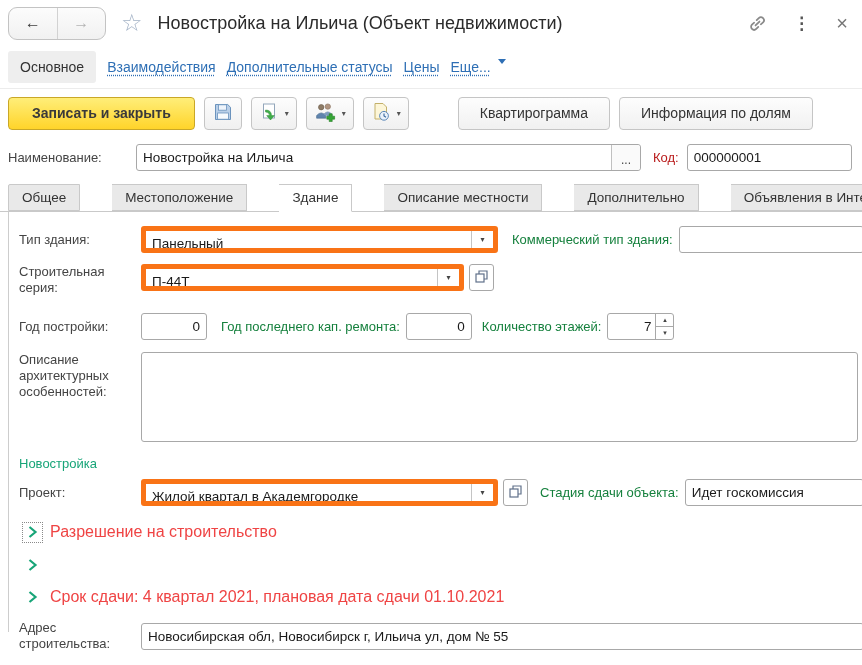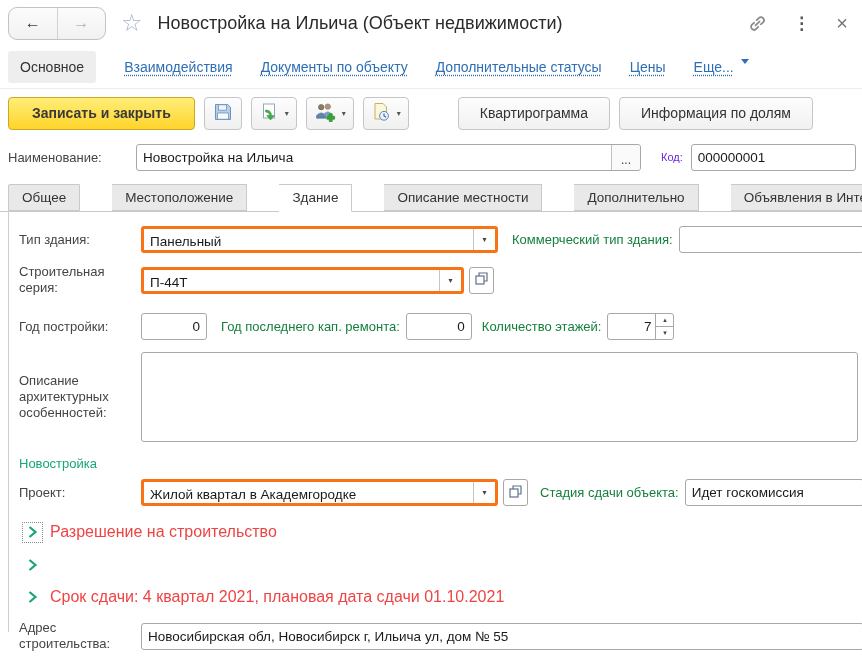--- a/index.html
+++ b/index.html
@@ -16,21 +16,21 @@
   .navbtn.fwd{color:#b3b3b3;font-weight:bold;border-left:1px solid #d2d2d2;}
   .star{margin-left:15px;font-size:24px;color:#a3b2c6;line-height:1;cursor:pointer;}
   .title{margin:0 0 0 15px;font-size:18px;font-weight:normal;color:#2b2b2b;white-space:nowrap;
          overflow:hidden;flex:1;}
   .tb-actions{display:flex;align-items:center;gap:26px;margin-left:12px;flex:none;}
   .tb-ic{display:flex;align-items:center;justify-content:center;cursor:pointer;}
   .kebab{font-size:17px;color:#555;font-weight:bold;}
   .closex{font-size:20px;color:#777;}
 
   
-  .menubar{height:42px;display:flex;align-items:center;padding-left:8px;gap:28px;
+  .menubar{height:42px;display:flex;align-items:center;padding-left:8px;gap:11px;
            border-bottom:1px solid #ececec;}
   .menu-item-active{background:#eeeeee;border-radius:3px;padding:8px 12px;font-size:14px;color:#333;cursor:pointer;}
   .menu-link{color:#2e6fb5;font-size:14px;cursor:pointer;
              text-decoration:underline;text-decoration-style:dotted;text-underline-offset:3px;}
   .menu-more{display:inline-flex;}
   .dd-tri{width:0;height:0;border-left:4px solid transparent;border-right:4px solid transparent;
           border-top:5px solid #2e6fb5;display:inline-block;margin-left:7px;}
 
   
   .toolbar{height:48px;display:flex;align-items:center;padding-left:8px;gap:9px;}
@@ -52,41 +52,41 @@
   .input{box-sizing:border-box;border:1px solid #a8a8a8;border-radius:3px;height:27px;
          line-height:25px;font-size:13.5px;padding:0 6px;color:#1a1a1a;background:#fff;
          white-space:nowrap;overflow:hidden;}
   .name-field{display:flex;width:505px;border:1px solid #a8a8a8;border-radius:3px;height:27px;
               box-sizing:border-box;background:#fff;}
   .name-field .ntext{flex:1;padding:0 6px;line-height:25px;font-size:13.5px;color:#1a1a1a;
                      white-space:nowrap;overflow:hidden;}
   .name-field .nbtn{width:28px;border-left:1px solid #c0c0c0;display:flex;align-items:flex-end;
                     justify-content:center;font-size:12px;color:#444;line-height:20px;cursor:pointer;
                     background:#fafafa;border-radius:0 3px 3px 0;}
-  .clabel{margin-left:20px;margin-right:8px;font-size:11px;color:#6d28d9;}
+  .clabel{margin-left:12px;margin-right:8px;font-size:13px;color:#b91c1c;}
   .code-input{width:165px;}
 
   
   .tabs{margin-top:6px;padding-left:8px;display:flex;align-items:flex-end;height:28px;
         border-bottom:1px solid #c9c9c9;position:relative;gap:32px;}
   .tab{box-sizing:border-box;height:27px;line-height:25px;padding:0 13px;font-size:13.5px;
        color:#333;background:#e9e9e9;border:1px solid #c9c9c9;border-left:none;cursor:pointer;
        white-space:nowrap;}
   .tab.first{border-left:1px solid #c9c9c9;border-top-left-radius:2px;}
   .tab.active{background:#fff;border-bottom:1px solid #fff;margin-bottom:-1px;height:28px;}
 
   
   .panel{margin-left:8px;border-left:1px solid #cdcdcd;height:418px;padding:2px 0 0 10px;
          box-sizing:content-box;position:relative;}
   .frow{display:flex;align-items:center;margin-top:12px;}
-  .frow.top{align-items:center;}
+  .frow.top{align-items:flex-start;}
   .flabel{width:122px;flex:none;font-size:13px;color:#444;line-height:16px;}
   .ilabel{font-size:13px;color:#15803d;white-space:nowrap;}
   .ml14{margin-left:14px;} .ml10{margin-left:10px;} .ml12{margin-left:12px;} .ml6{margin-left:6px;}
-  .combo{display:flex;border:3px solid #f97316;border-radius:3px;height:27px;background:#fff;
+  .combo{display:flex;border:5px solid #f97316;border-radius:3px;height:27px;background:#fff;
          box-sizing:border-box;flex:none;}
   .w357{width:357px;} .w323{width:323px;}
   .combo .cval{flex:1;padding:0 6px;line-height:25px;font-size:13.5px;color:#1a1a1a;
                white-space:nowrap;overflow:hidden;}
   .combo .cbtn{width:21px;border-left:1px solid #c4c4c4;display:flex;align-items:center;
                justify-content:center;font-size:8px;color:#444;cursor:pointer;background:#fff;
                border-radius:0 3px 3px 0;}
   .sq-btn{width:25px;height:27px;margin-left:5px;border:1px solid #a8a8a8;border-radius:3px;
           background:#fff;display:flex;align-items:center;justify-content:center;cursor:pointer;
           box-sizing:border-box;flex:none;}
@@ -130,21 +130,20 @@
         </svg>
       </span>
       <span class="tb-ic kebab">⋮</span>
       <span class="tb-ic closex">×</span>
     </div>
   </div>
 
   <nav class="menubar">
     <span class="menu-item-active">Основное</span>
     <a class="menu-link">Взаимодействия</a>
-    <a class="menu-link">Документы по объекту</a>
     <a class="menu-link">Дополнительные статусы</a>
     <a class="menu-link">Цены</a>
     <span class="menu-more">
       <a class="menu-link">Еще...</a>
       <span class="dd-tri"></span>
     </span>
   </nav>
 
   <div class="toolbar">
     <button class="btn-primary">Записать и закрыть</button>

